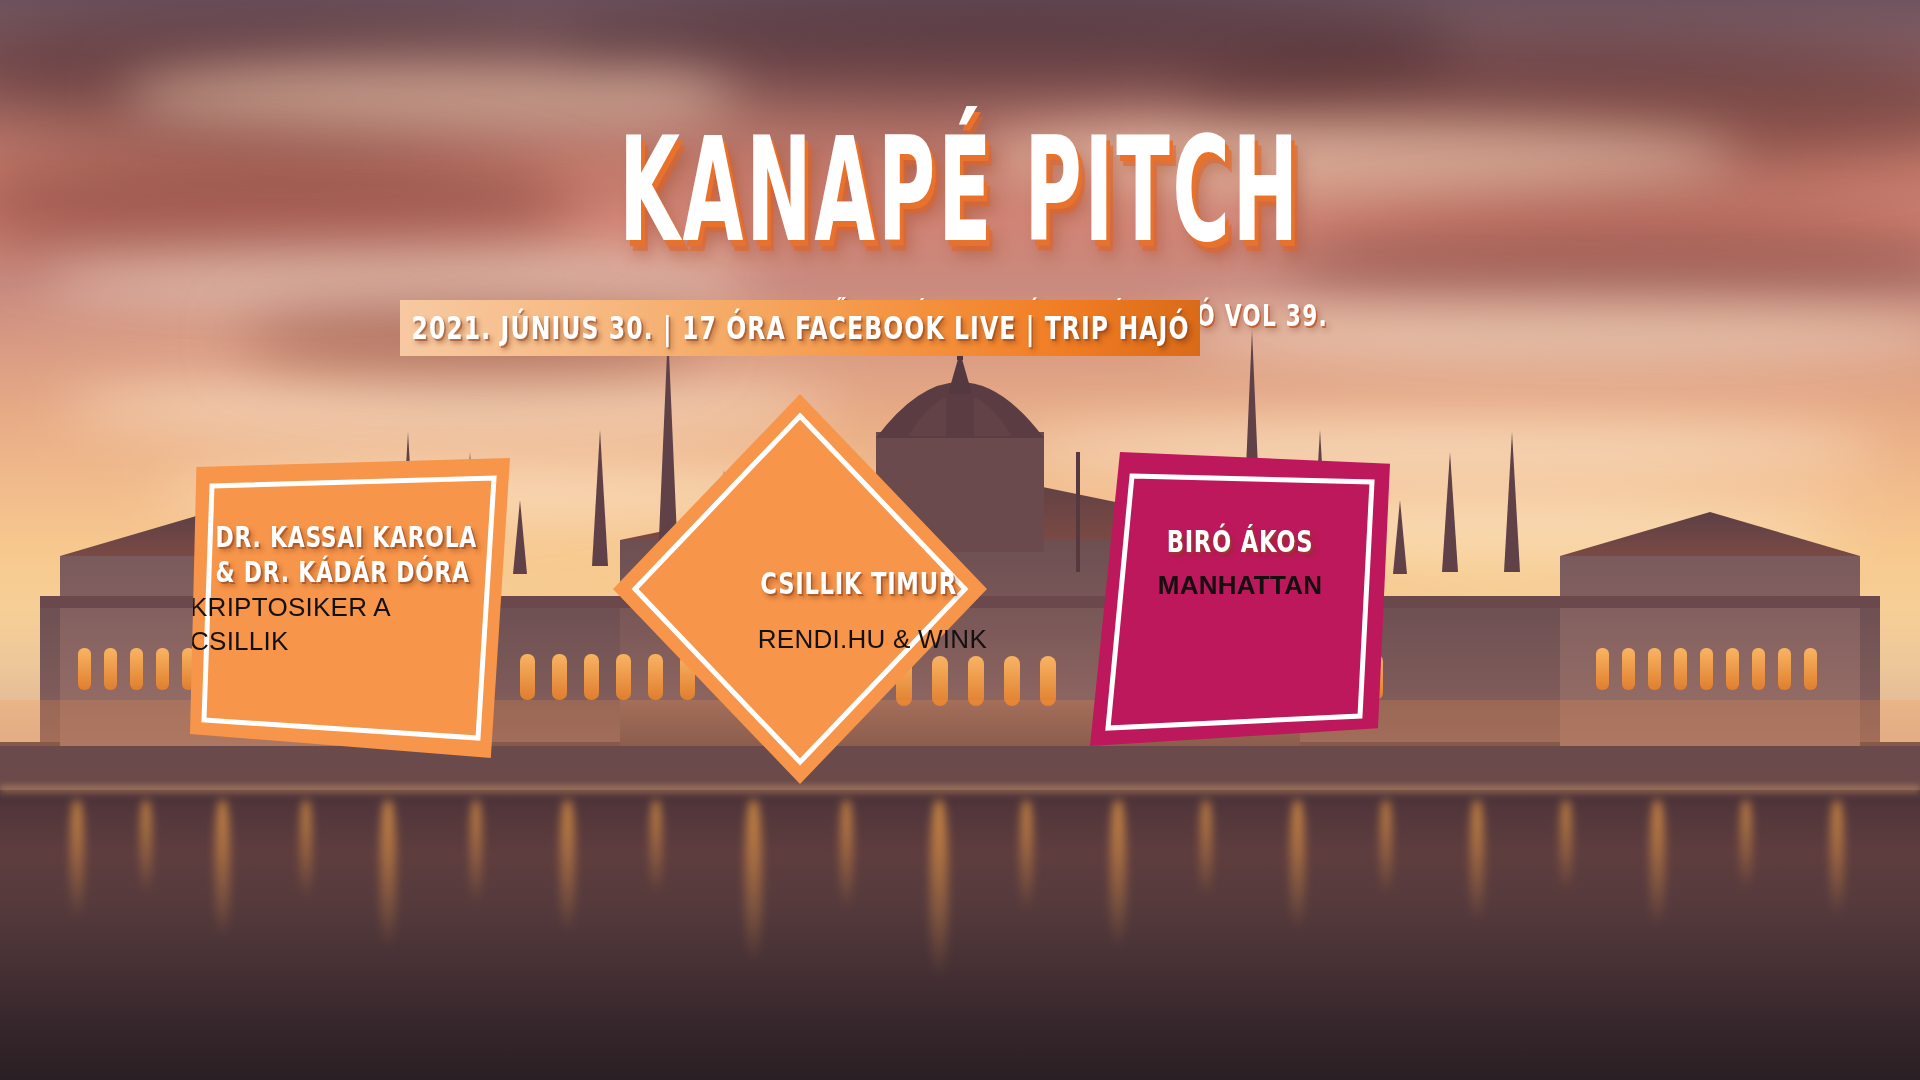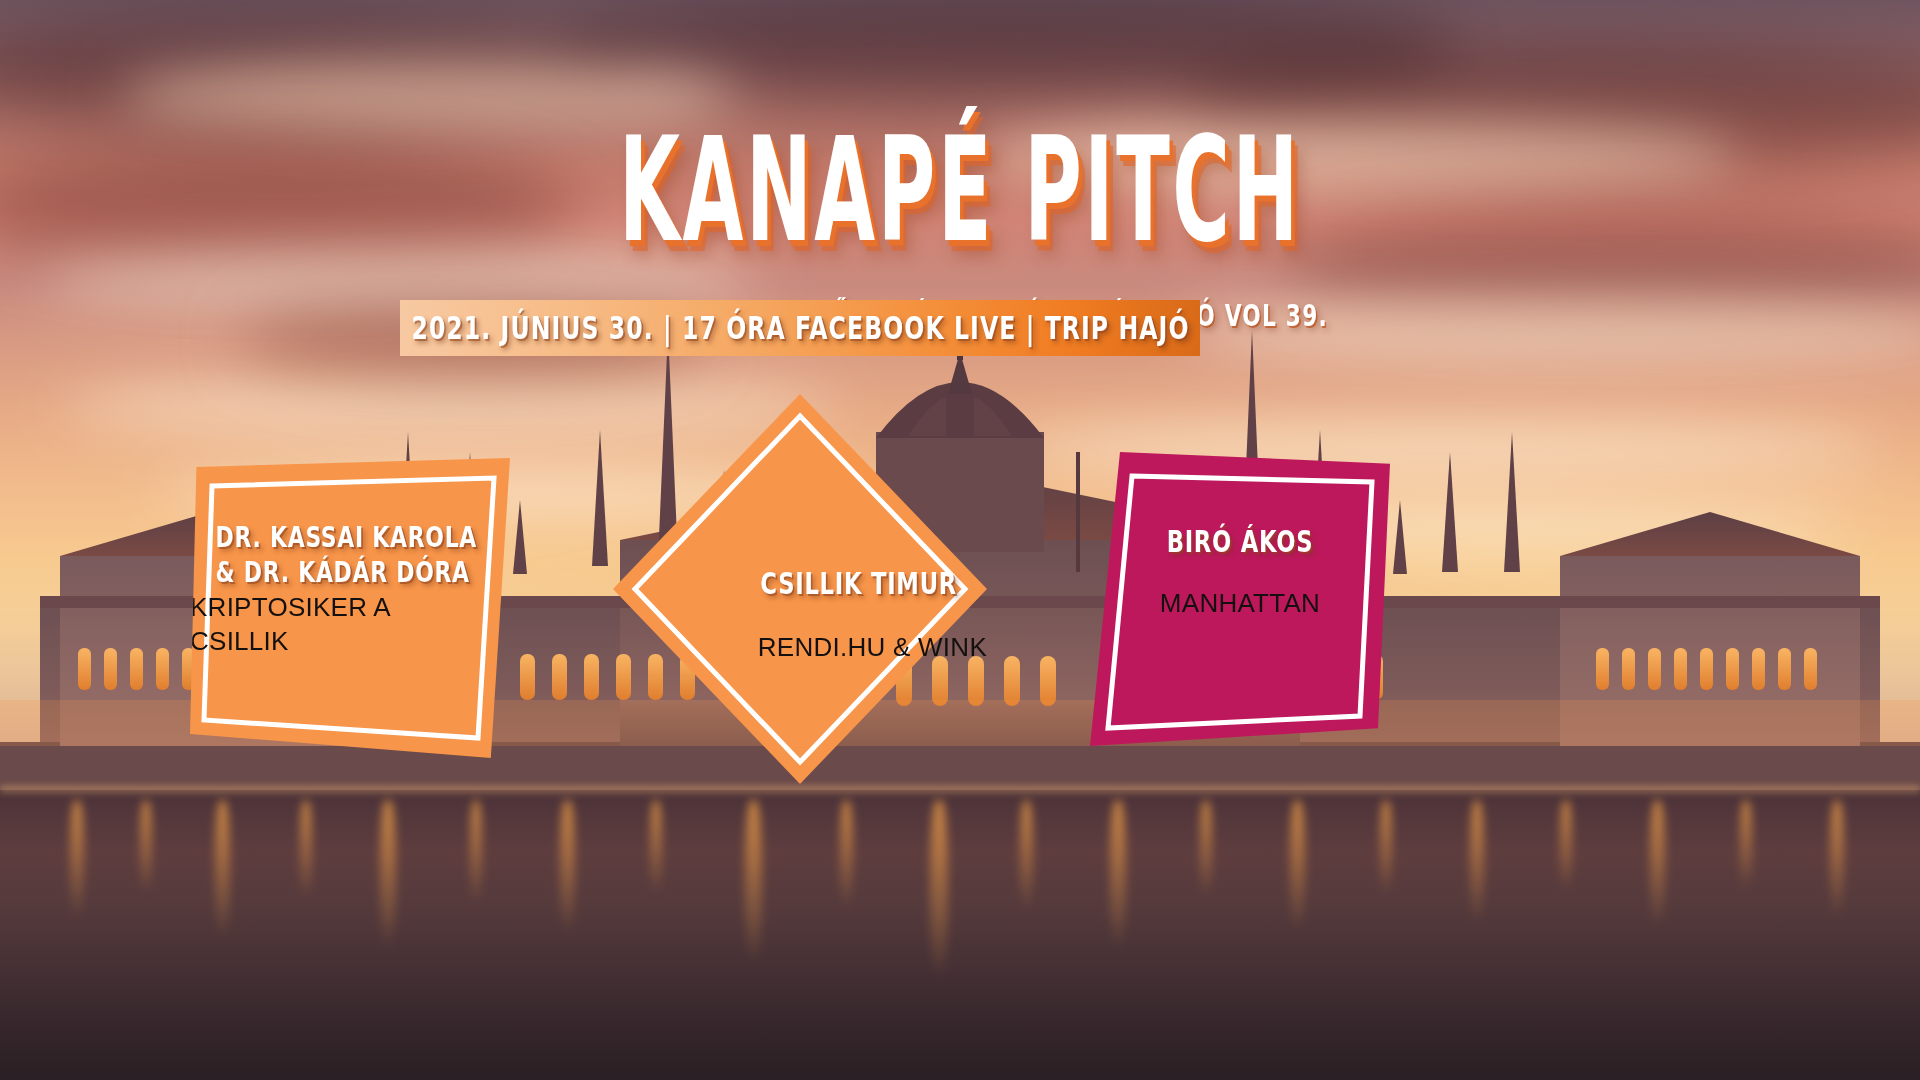--- a/index.html
+++ b/index.html
@@ -156,32 +156,32 @@
     position:absolute; left:613px; top:394px; width:374px; height:390px;
   }
   #card-center .diamond {
     position:absolute; inset:0;
     background:#f7954a;
     clip-path:polygon(50% 0%, 100% 50%, 50% 100%, 0% 50%);
   }
   #card-center .card-body {
     position:absolute; left:0; top:172px; width:100%; text-align:right;
   }
-  #card-center .card-org { margin-top:28px; }
+  #card-center .card-org { margin-top:20px; }
 
   
   #card-right {
     position:absolute; left:1090px; top:452px; width:300px; height:294px;
     background:#be185d;
     clip-path:polygon(10% 0%, 100% 4%, 96% 94%, 0% 100%);
   }
   #card-right .card-body {
     position:absolute; left:0; top:72px; width:100%; text-align:center;
   }
-  #card-right .card-org { margin-top:26px; }
+  #card-right .card-org { margin-top:8px;font-weight:bold; }
 
   svg.frame { position:absolute; inset:0; overflow:visible; }
 </style>
 </head>
 <body>
 
 <div id="poster">
 
   <div class="sky"></div>
 

